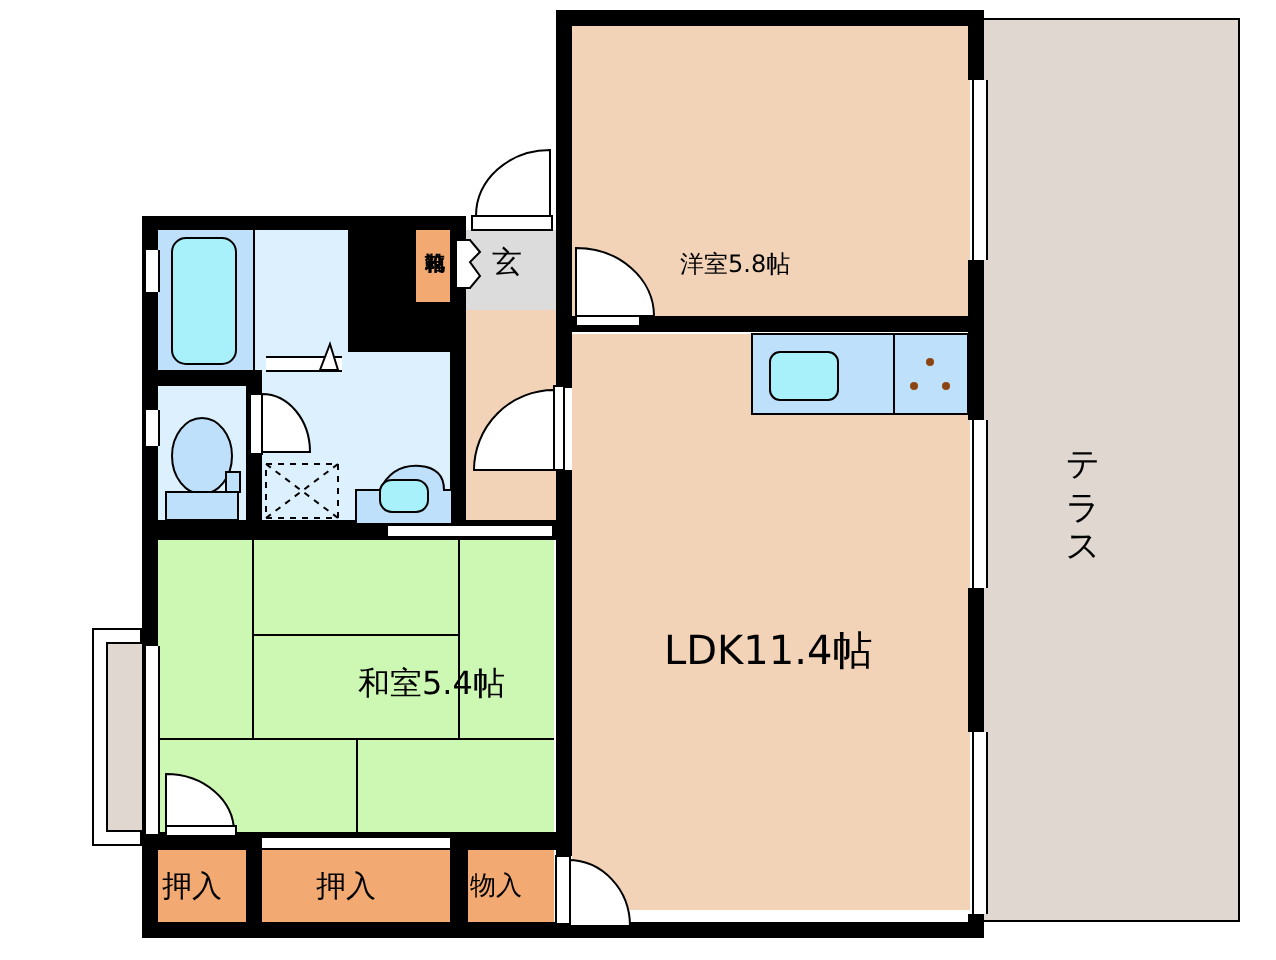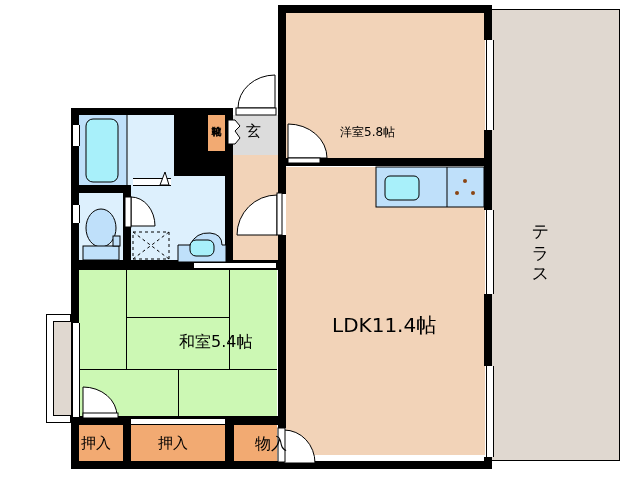--- a/index.html
+++ b/index.html
@@ -151,13 +151,13 @@
 </svg>
 
 <div class="lbl" style="left:340px;top:76px;font-size:12px;margin-top:48px;">洋室5.8帖</div>
 <div class="lbl" style="left:332px;top:312px;font-size:20px;">LDK11.4帖</div>
 <div class="lbl" style="left:134px;top:332px;font-size:16px;margin-left:45px;">和室5.4帖</div>
 <div class="lbl" style="left:530px;top:214px;font-size:17px;writing-mode:vertical-rl;letter-spacing:2px;">テラス</div>
 <div class="lbl" style="left:246px;top:122px;font-size:15px;">玄</div>
 <div class="lbl" style="left:209px;top:118px;font-size:10px;writing-mode:vertical-rl;font-weight:bold;">靴箱</div>
 <div class="lbl" style="left:81px;top:434px;font-size:15px;">押入</div>
 <div class="lbl" style="left:158px;top:434px;font-size:15px;">押入</div>
-<div class="lbl" style="left:235px;top:434px;font-size:16px;padding-left:20px;">物入</div>
+<div class="lbl" style="left:235px;top:434px;font-size:13px;">物入</div>
 
 </body></html>

